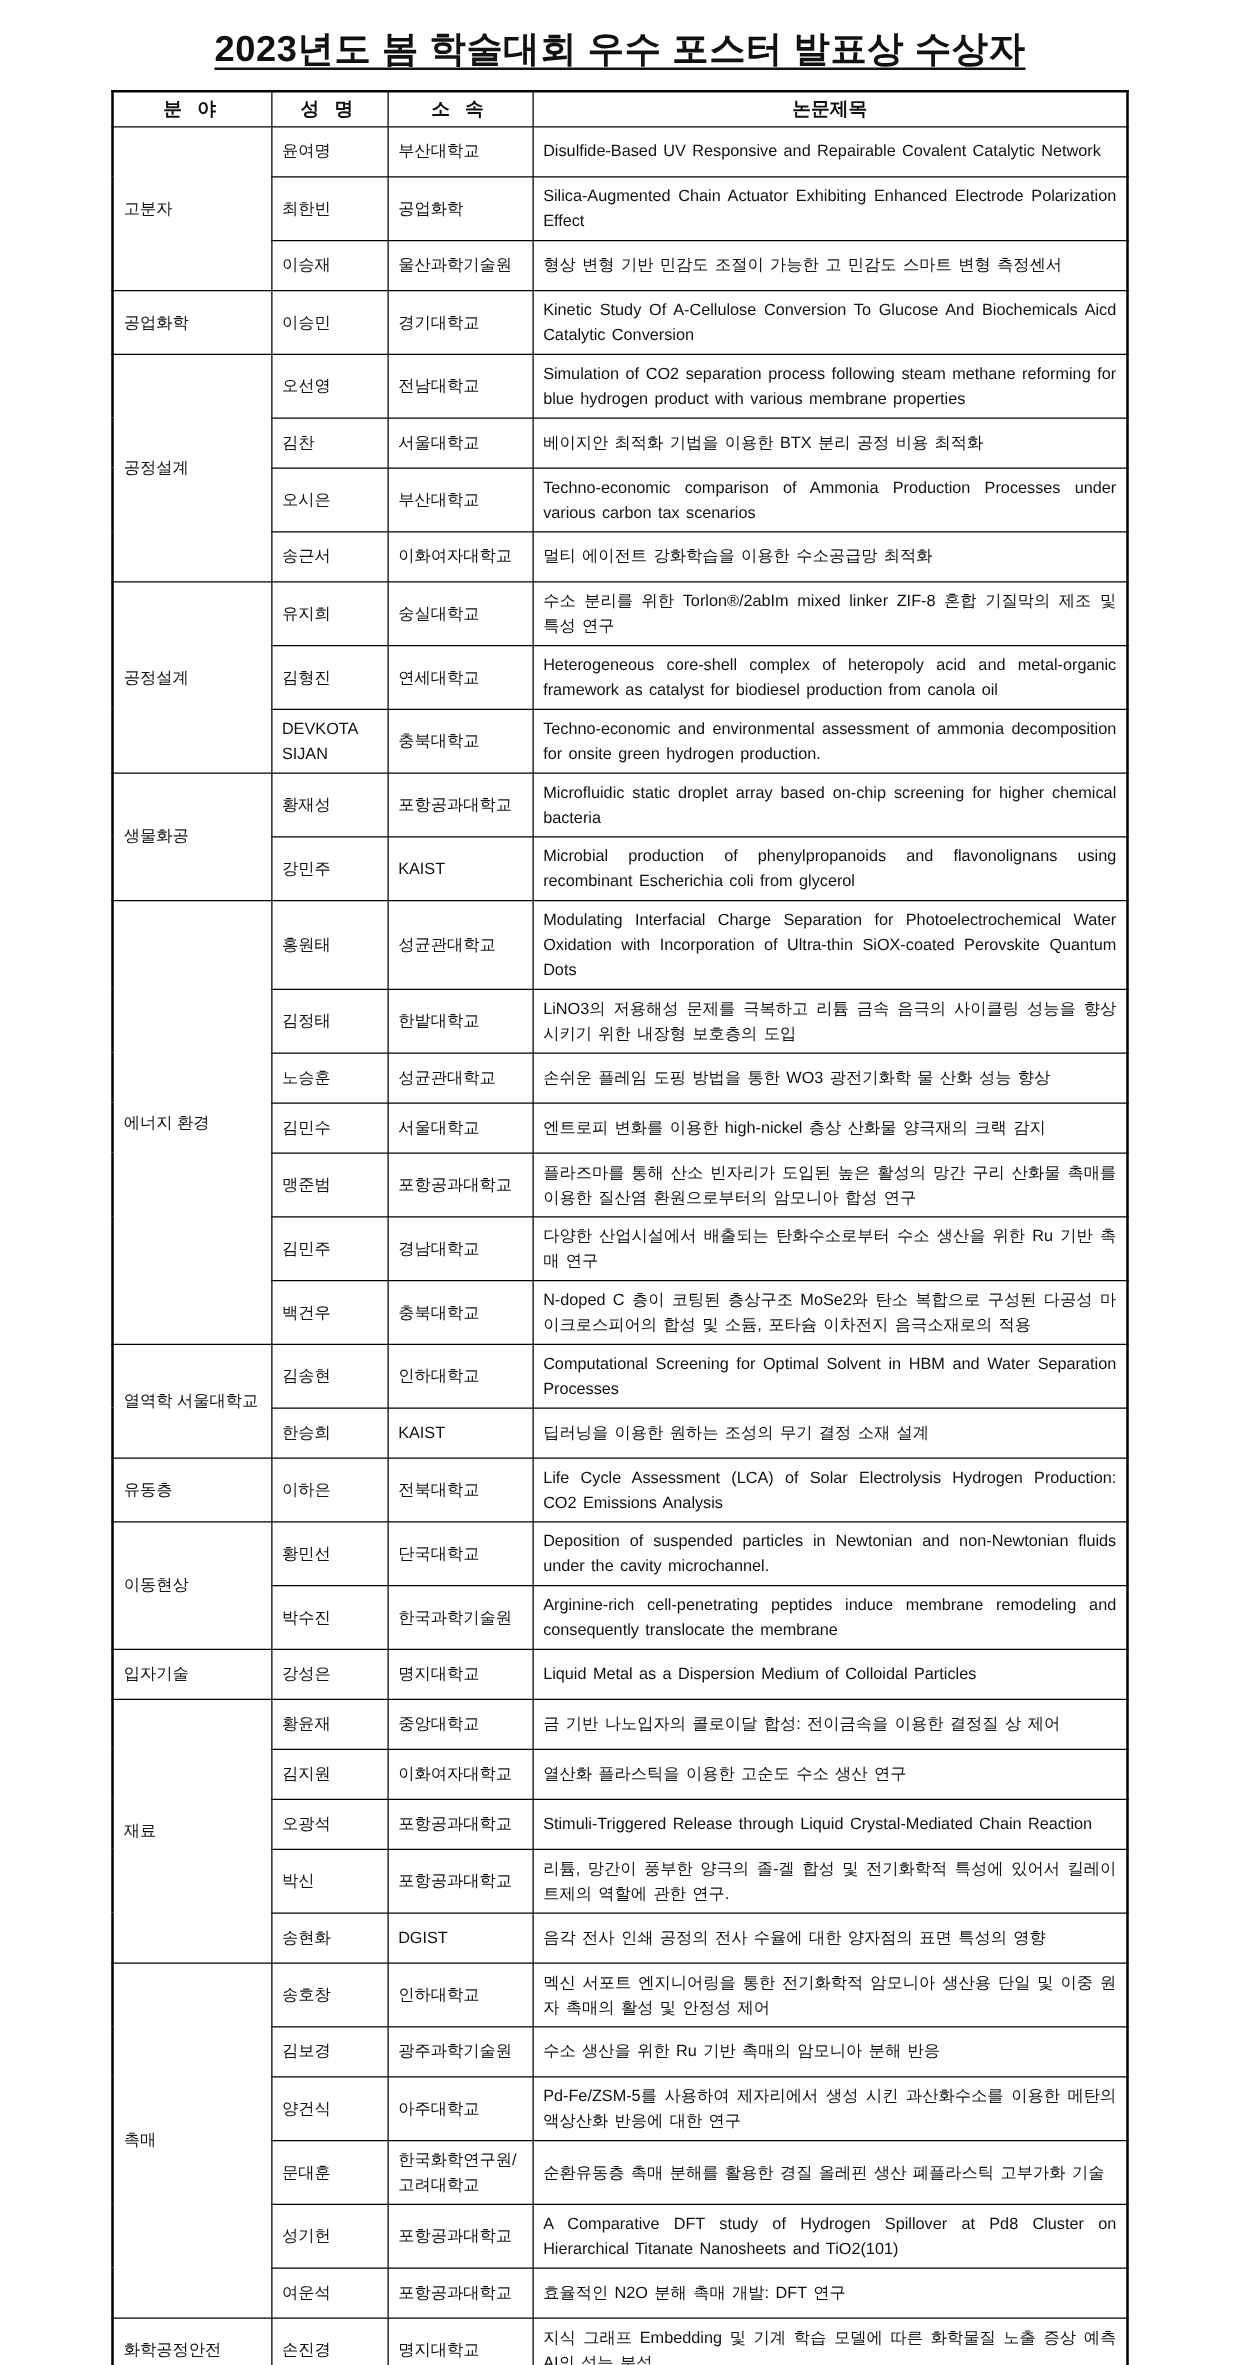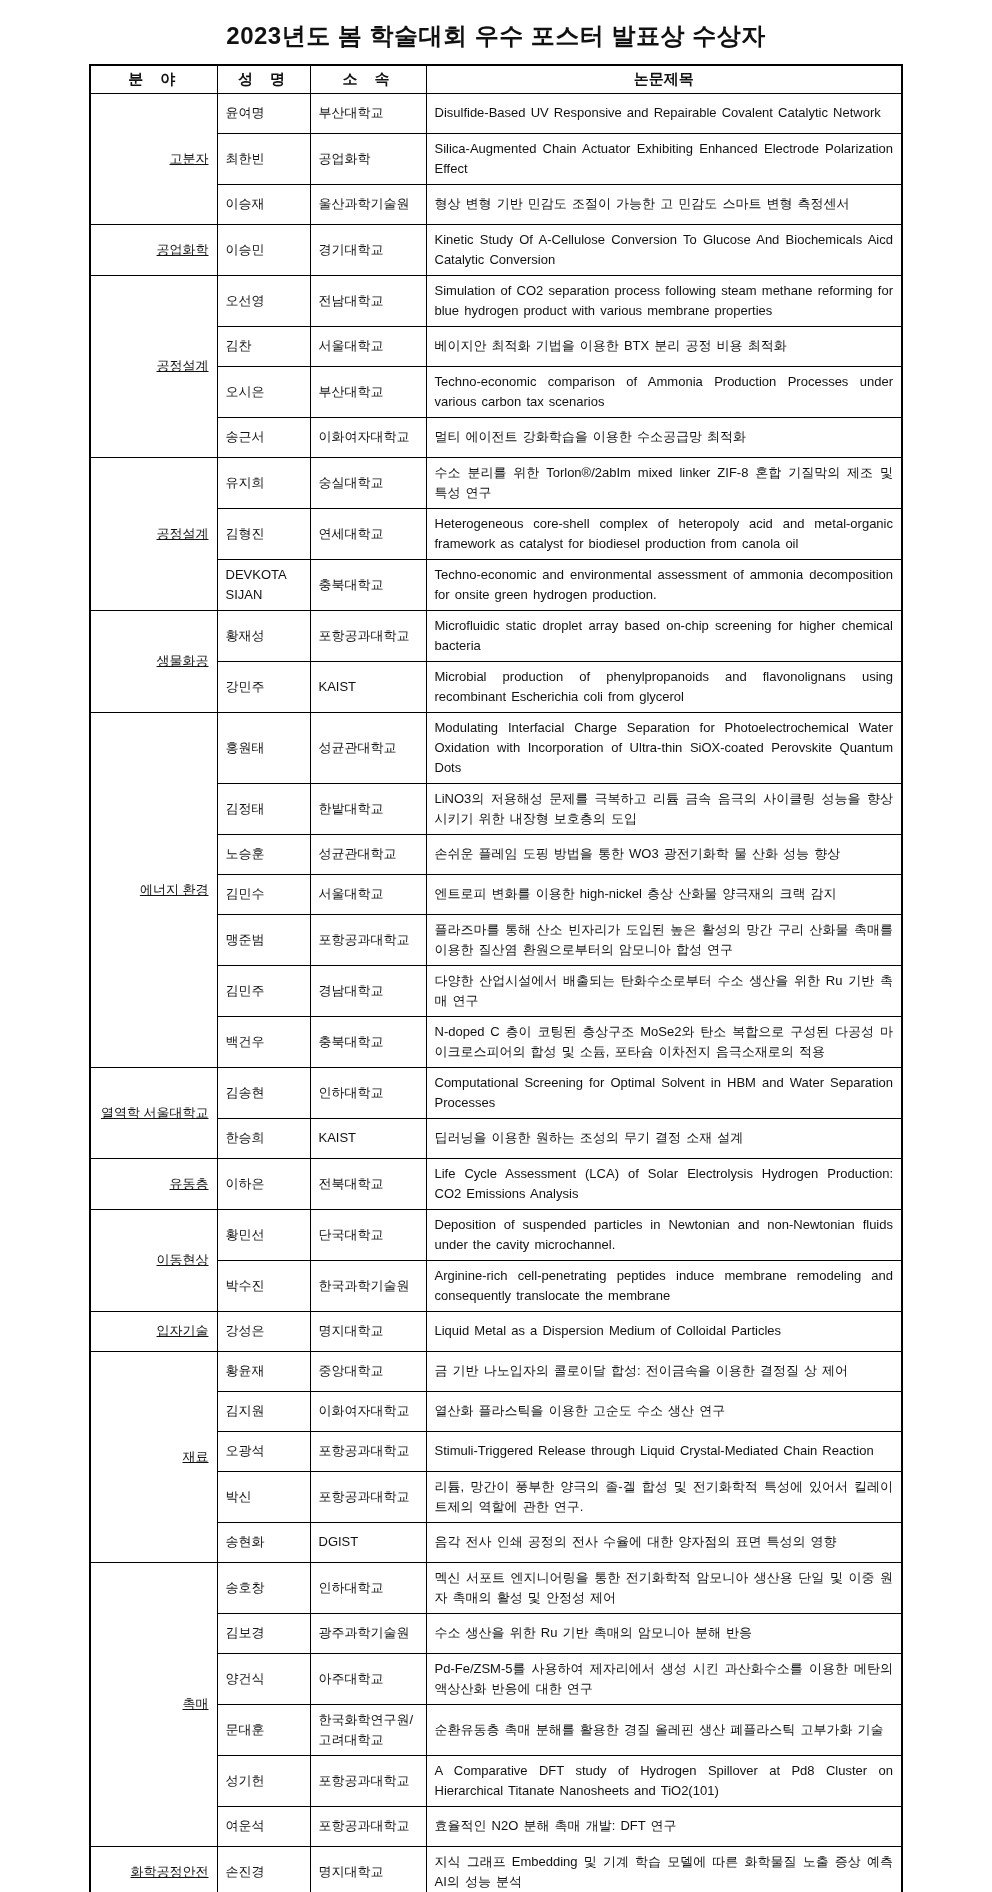--- a/index.html
+++ b/index.html
@@ -10,23 +10,24 @@
     font-family: "Liberation Sans", "DejaVu Sans", sans-serif;
   }
   .page {
     width: 992px;
     margin: 0 auto;
     padding-top: 20px;
     box-sizing: border-box;
   }
   .doc-title {
     text-align: center;
-    font-size: 24px;
+    font-size: 29px;
     font-weight: bold;
     letter-spacing: 0.5px;
+    text-decoration: underline;
     text-decoration-thickness: 2px;
     text-underline-offset: 5px;
     margin: 0 0 12px 0;
   }
   table.awards {
     width: 812px;
     margin: 0 auto;
     border-collapse: collapse;
     table-layout: fixed;
     border: 2px solid #000;
@@ -37,33 +38,31 @@
     vertical-align: middle;
     box-sizing: border-box;
   }
   table.awards th {
     font-size: 15px;
     font-weight: bold;
     padding: 3px 4px;
     height: 28px;
     text-align: center;
     letter-spacing: 4px;
-    font-family: Liberation Mono, monospace;
   }
   table.awards th.no-spread { letter-spacing: 0; }
   table.awards td {
     font-size: 13px;
     line-height: 20px;
     padding: 5px 8px;
     height: 40px;
   }
   td.col-field {
-    text-align: right;
+    text-align: left;
     padding: 5px 4px;
-    text-decoration: underline;
   }
   td.col-name,
   td.col-affil {
     text-align: left;
   }
   td.col-paper {
     text-align: justify;
     text-align-last: left;
     word-spacing: 1.5px;
   }

